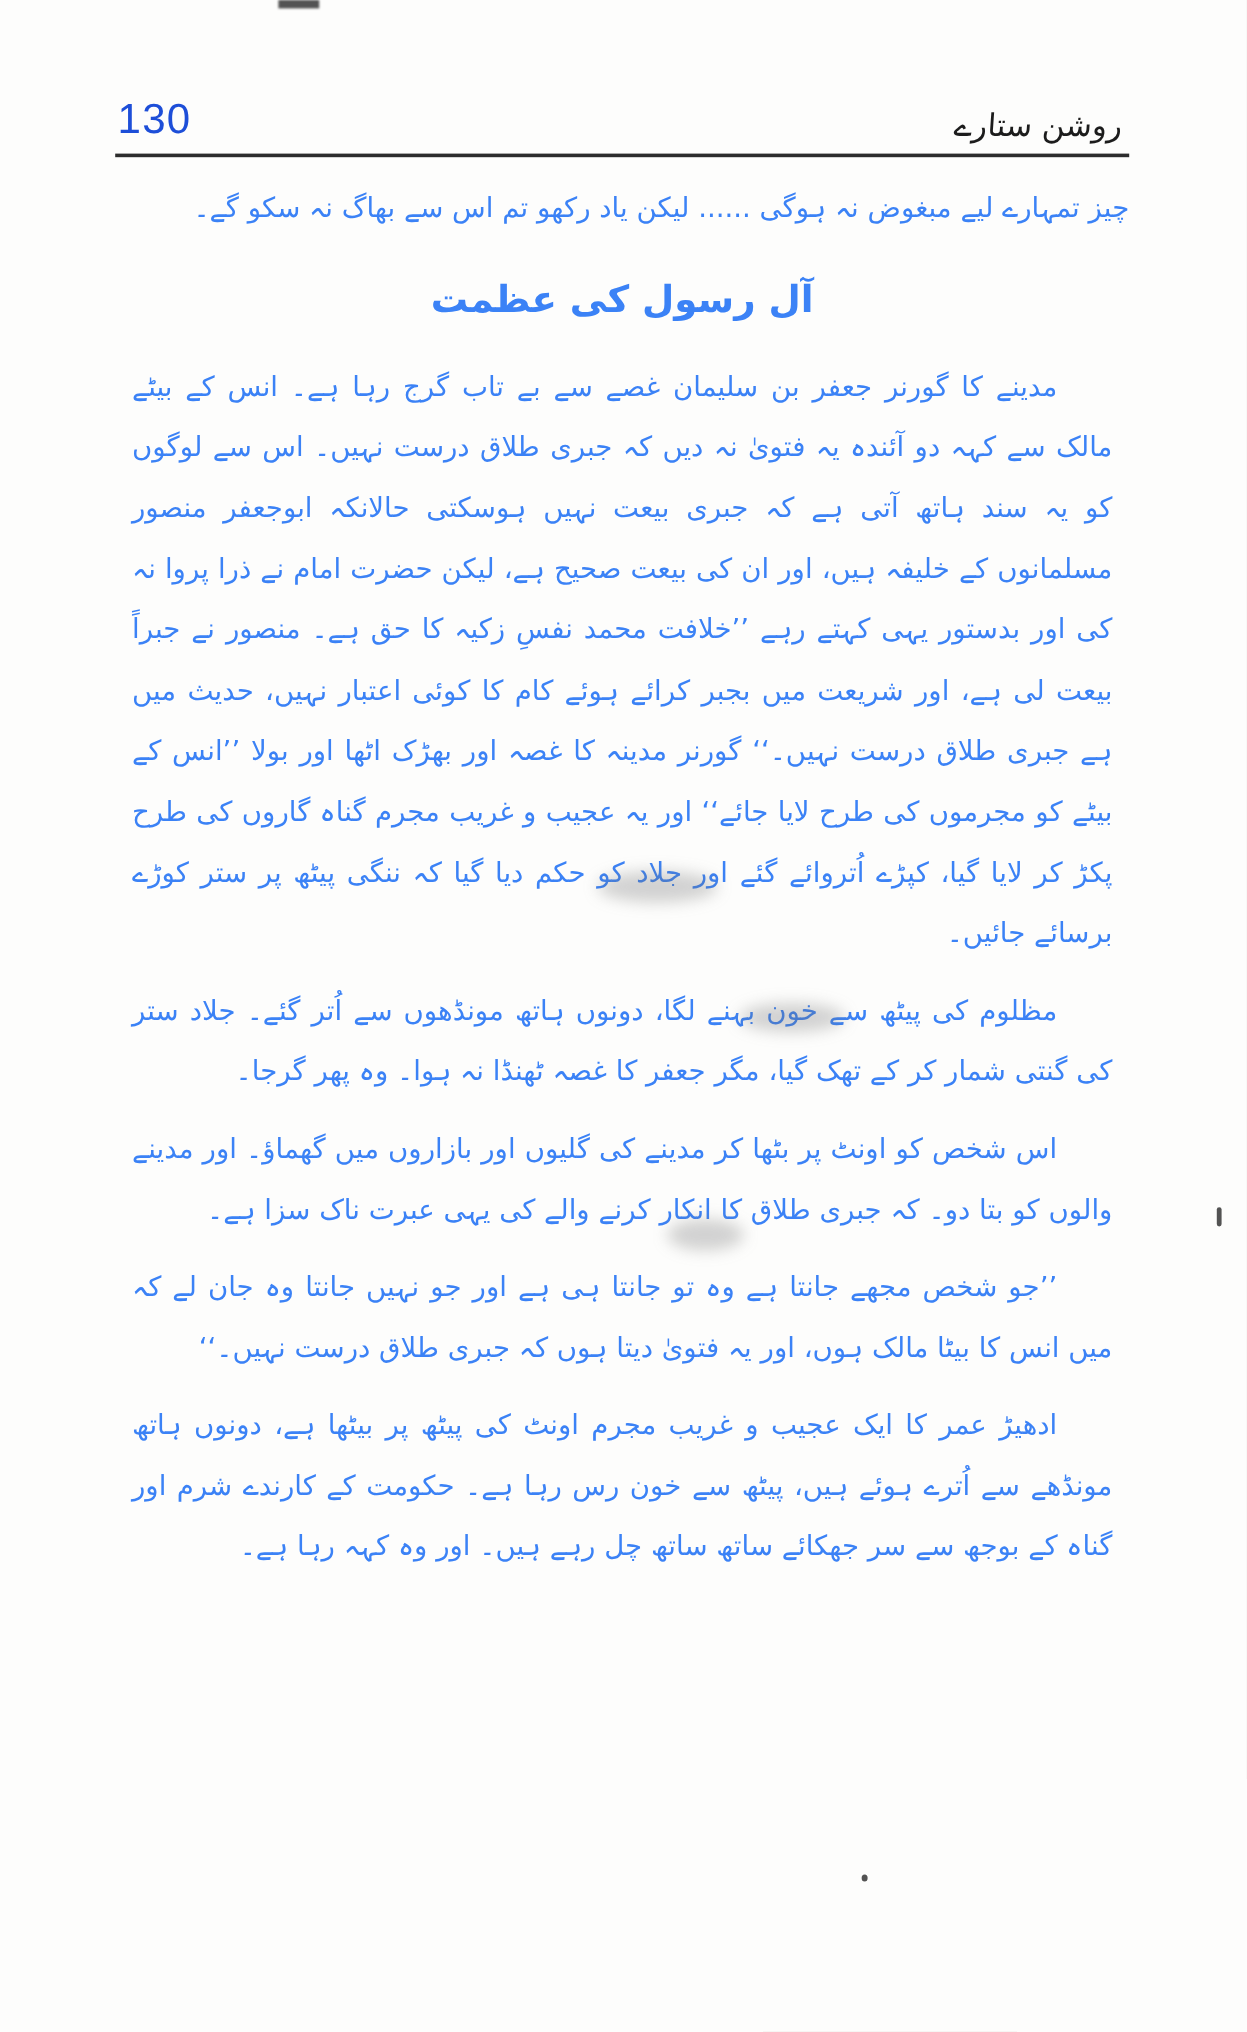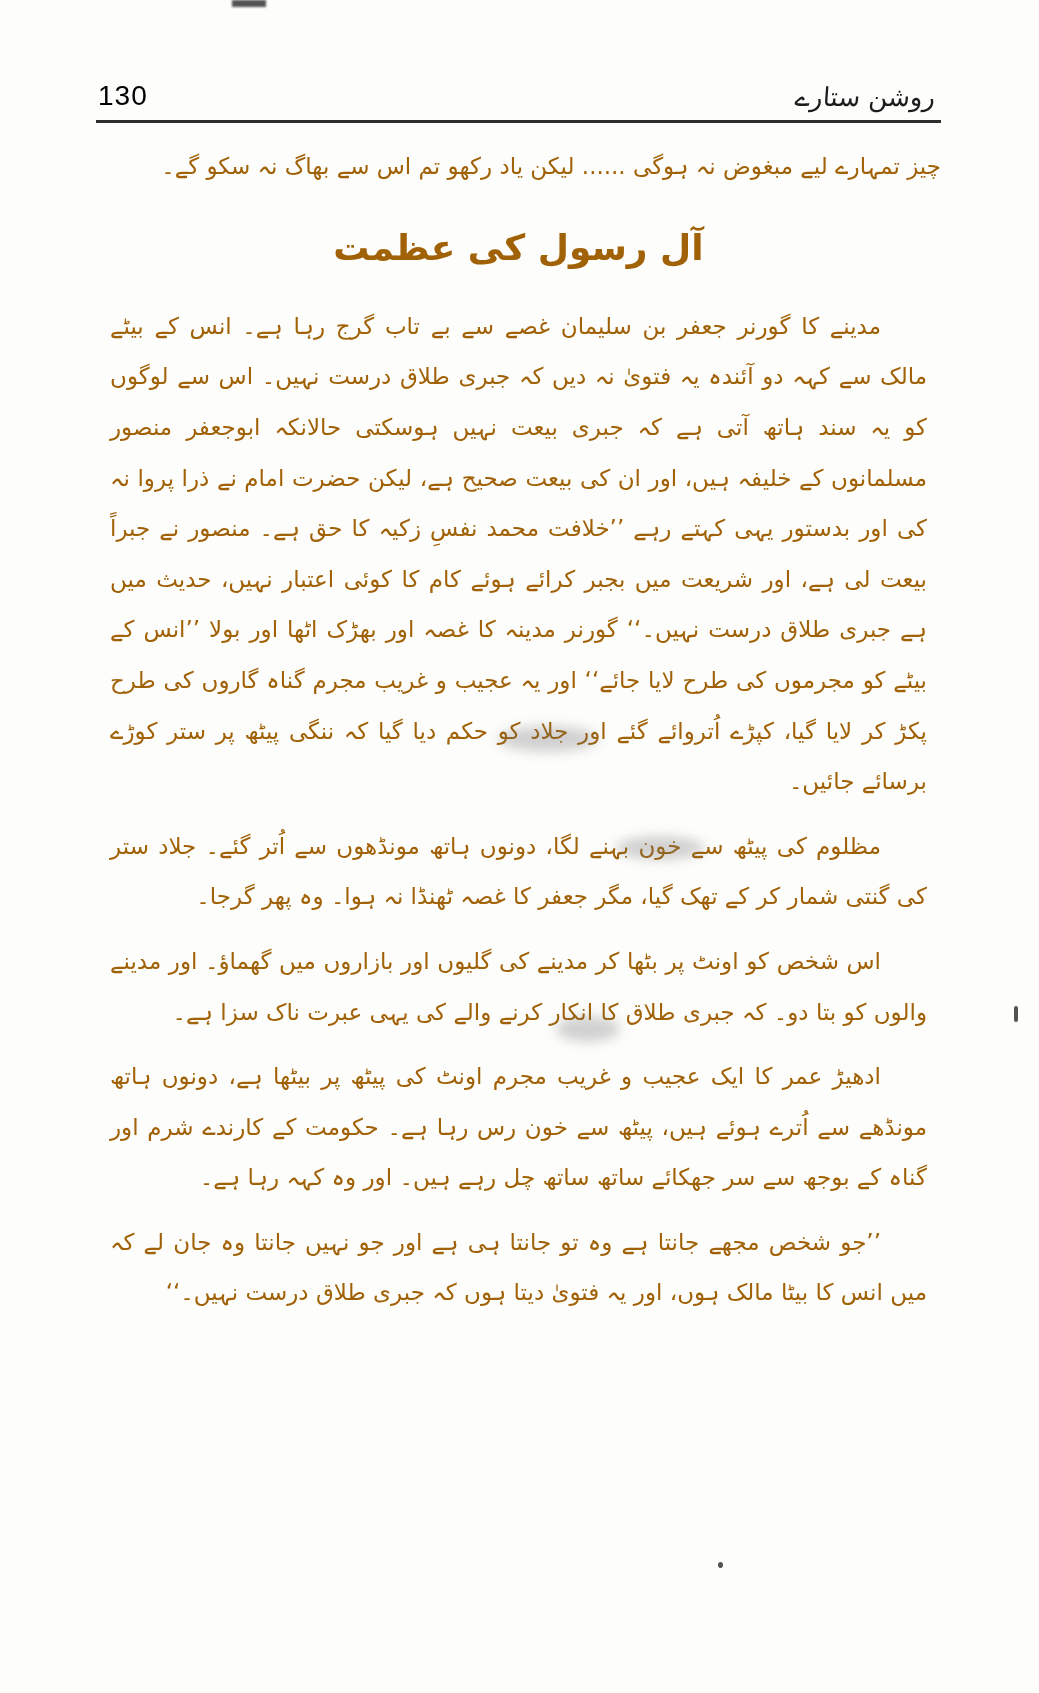--- a/index.html
+++ b/index.html
@@ -18,47 +18,47 @@
     left:96px;right:98px;top:80px;
   }
   .page-header{
     display:flex;
     justify-content:space-between;
     align-items:flex-end;
     padding:0 6px 8px 2px;
   }
   .page-number{
     font-family:"Liberation Sans",sans-serif;
-    font-size:28px;
-    color:#000000;
+    font-size:35px;
+    color:#1d4ed8;
     letter-spacing:1px;
   }
   .book-title{
     font-family:"DejaVu Sans",sans-serif;
     font-size:26px;
     color:#1c1c1c;
     direction:rtl;
     transform:skewX(-4deg);
   }
   .header-rule{
     border:0;
     border-top:3px solid #2d2d2d;
     margin:0 0 18px 0;
   }
   .page-body{
     direction:rtl;
     font-family:"DejaVu Sans",sans-serif;
     font-size:23px;
     line-height:2.2;
-    color:#a16207;
+    color:#3b82f6;
     text-align:justify;
   }
   .continuation{margin:0;}
   .section-heading{
-    font-size:36px;
+    font-size:31px;
     font-weight:bold;
     text-align:center;
     margin:16px 0 12px 0;
     letter-spacing:0;
   }
   .para{
     margin:14px;
     text-indent:46px;
   }
   
@@ -99,22 +99,22 @@
 
     <main class="page-body">
 
       <p class="continuation">چیز تمہارے لیے مبغوض نہ ہوگی ...... لیکن یاد رکھو تم اس سے بھاگ نہ سکو گے۔</p>
 
       <h2 class="section-heading">آل رسول کی عظمت</h2>
 
       <p class="para">مدینے کا گورنر جعفر بن سلیمان غصے سے بے تاب گرج رہا ہے۔ انس کے بیٹے مالک سے کہہ دو آئندہ یہ فتویٰ نہ دیں کہ جبری طلاق درست نہیں۔ اس سے لوگوں کو یہ سند ہاتھ آتی ہے کہ جبری بیعت نہیں ہوسکتی حالانکہ ابوجعفر منصور مسلمانوں کے خلیفہ ہیں، اور ان کی بیعت صحیح ہے، لیکن حضرت امام نے ذرا پروا نہ کی اور بدستور یہی کہتے رہے ’’خلافت محمد نفسِ زکیہ کا حق ہے۔ منصور نے جبراً بیعت لی ہے، اور شریعت میں بجبر کرائے ہوئے کام کا کوئی اعتبار نہیں، حدیث میں ہے جبری طلاق درست نہیں۔‘‘ گورنر مدینہ کا غصہ اور بھڑک اٹھا اور بولا ’’انس کے بیٹے کو مجرموں کی طرح لایا جائے‘‘ اور یہ عجیب و غریب مجرم گناہ گاروں کی طرح پکڑ کر لایا گیا، کپڑے اُتروائے گئے اور جلاد کو حکم دیا گیا کہ ننگی پیٹھ پر ستر کوڑے برسائے جائیں۔</p>
       <p class="para">مظلوم کی پیٹھ سے خون بہنے لگا، دونوں ہاتھ مونڈھوں سے اُتر گئے۔ جلاد ستر کی گنتی شمار کر کے تھک گیا، مگر جعفر کا غصہ ٹھنڈا نہ ہوا۔ وہ پھر گرجا۔</p>
       <p class="para">اس شخص کو اونٹ پر بٹھا کر مدینے کی گلیوں اور بازاروں میں گھماؤ۔ اور مدینے والوں کو بتا دو۔ کہ جبری طلاق کا انکار کرنے والے کی یہی عبرت ناک سزا ہے۔</p>
+      <p class="para">’’جو شخص مجھے جانتا ہے وہ تو جانتا ہی ہے اور جو نہیں جانتا وہ جان لے کہ میں انس کا بیٹا مالک ہوں، اور یہ فتویٰ دیتا ہوں کہ جبری طلاق درست نہیں۔‘‘</p>
       <p class="para">ادھیڑ عمر کا ایک عجیب و غریب مجرم اونٹ کی پیٹھ پر بیٹھا ہے، دونوں ہاتھ مونڈھے سے اُترے ہوئے ہیں، پیٹھ سے خون رس رہا ہے۔ حکومت کے کارندے شرم اور گناہ کے بوجھ سے سر جھکائے ساتھ ساتھ چل رہے ہیں۔ اور وہ کہہ رہا ہے۔</p>
-      <p class="para">’’جو شخص مجھے جانتا ہے وہ تو جانتا ہی ہے اور جو نہیں جانتا وہ جان لے کہ میں انس کا بیٹا مالک ہوں، اور یہ فتویٰ دیتا ہوں کہ جبری طلاق درست نہیں۔‘‘</p>
 
     </main>
   </div>
 
   <div class="smudge smudge-1"></div>
   <div class="smudge smudge-2"></div>
   <div class="smudge smudge-3"></div>
   <div class="mark mark-right"></div>
   <div class="mark mark-bottom"></div>
 

